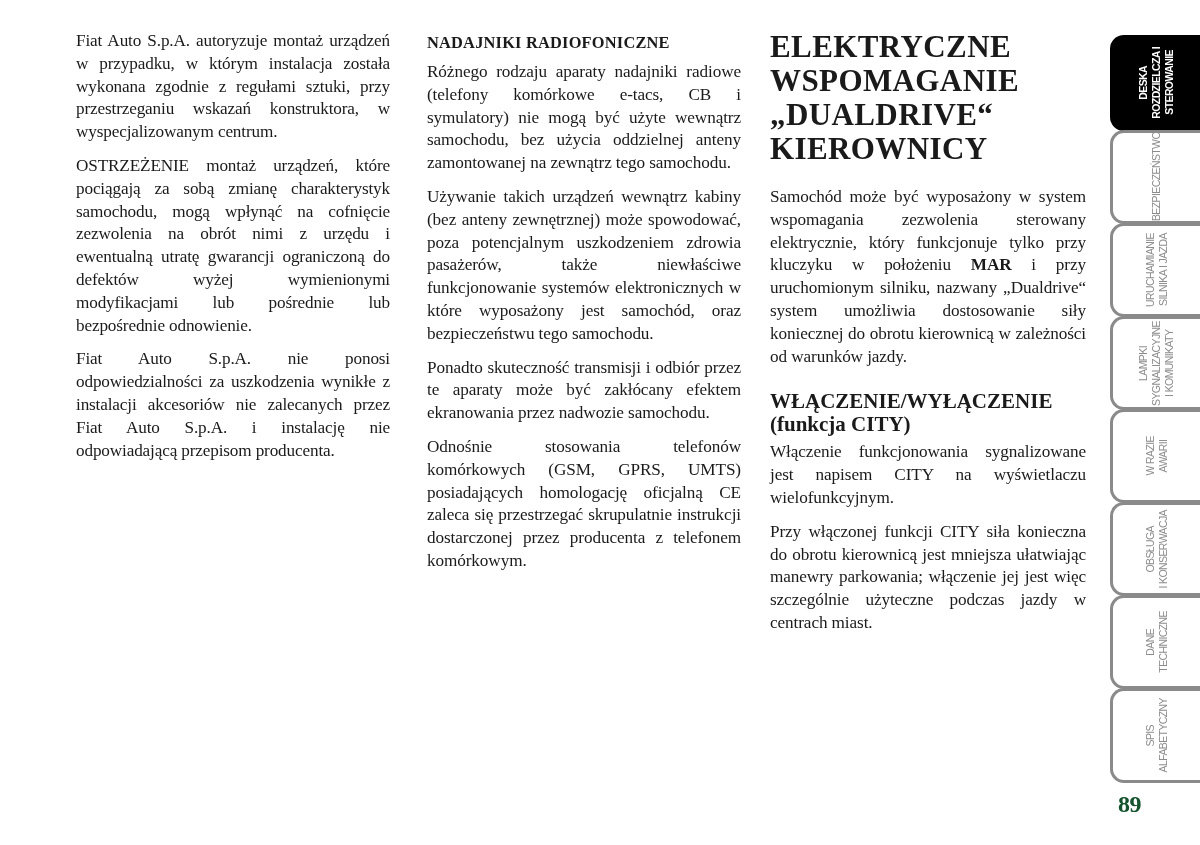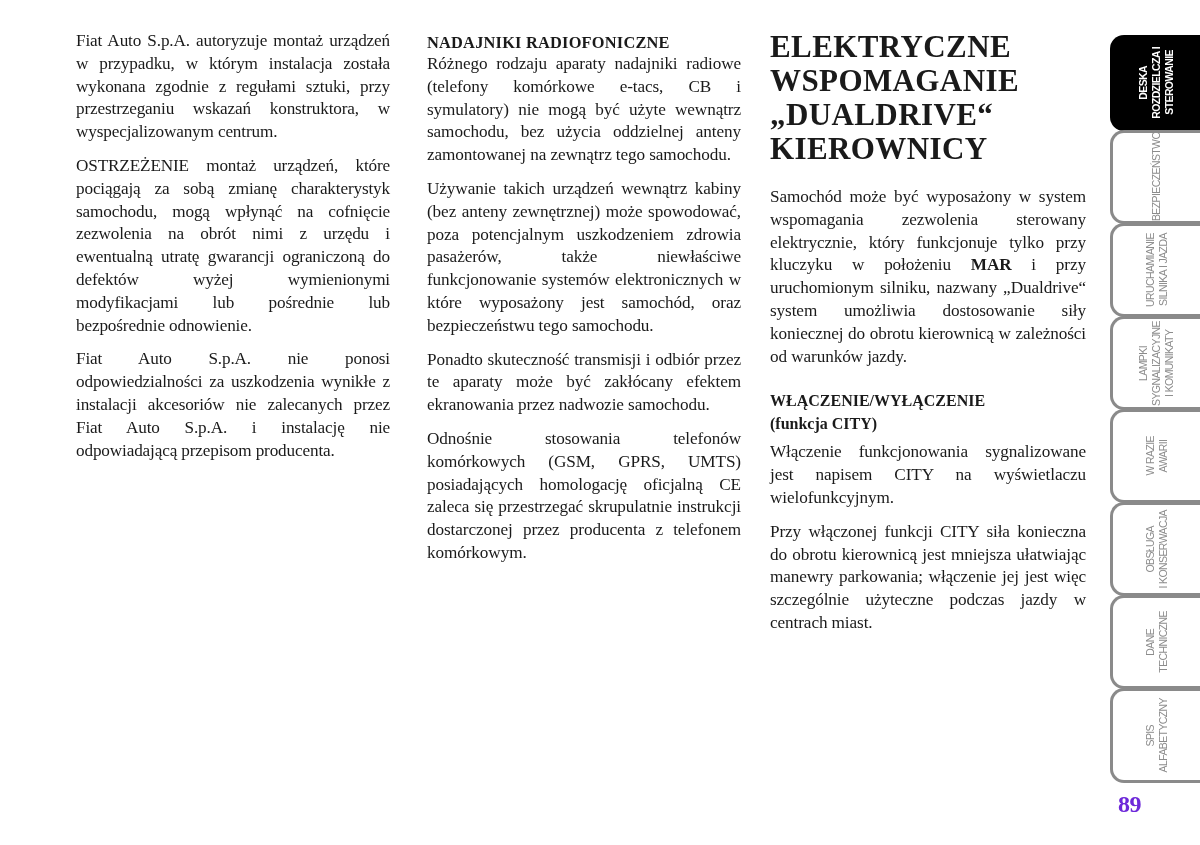--- a/index.html
+++ b/index.html
@@ -19,32 +19,32 @@
       margin-bottom: 11px;
       letter-spacing: -0.15px;
     }
     .col2 p.body, .col3 p.body { letter-spacing: -0.1px; }
     .col2 .hd {
       font-weight: bold;
       font-size: 16.4px;
       line-height: 21px;
       letter-spacing: 0.2px;
       margin-top: 2px;
-      margin-bottom: 0;
+      margin-bottom: 8px;
     }
     .col3 .title {
       font-weight: bold;
       font-size: 31px;
       line-height: 34px;
       letter-spacing: 0.4px;
       margin-bottom: 20px;
     }
     .col3 .hd {
       font-weight: bold;
-      font-size: 16px;
+      font-size: 21px;
       line-height: 22.5px;
       margin-top: 22px;
       margin-bottom: 6px;
     }
     b { font-weight: bold; }
 
     .tabs { position: absolute; left: 1110px; top: 35px; width: 90px; }
     .tab {
       position: absolute;
       left: 0;
@@ -71,21 +71,21 @@
       font-stretch: condensed;
     }
     .tab.active .tab-label { color: #ffffff; font-weight: bold; }
 
     .page-number {
       position: absolute;
       left: 1118px;
       top: 791px;
       font-size: 24px;
       font-weight: bold;
-      color: #6d28d9;
+      color: #14532d;
       letter-spacing: -0.5px;
     }
   </style>
 </head>
 <body>
 
 <div class="col col1">
   <p class="body">Fiat Auto S.p.A. autoryzuje montaż urządzeń w przypadku, w którym instalacja została wykonana zgodnie z regułami sztuki, przy przestrzeganiu wskazań konstruktora, w wyspecjalizowanym centrum.</p>
   <p class="body">OSTRZEŻENIE montaż urządzeń, które pociągają za sobą zmianę charakterystyk samochodu, mogą wpłynąć na cofnięcie zezwolenia na obrót nimi z urzędu i ewentualną utratę gwarancji ograniczoną do defektów wyżej wymienionymi modyfikacjami lub pośrednie lub bezpośrednie odnowienie.</p>
   <p class="body">Fiat Auto S.p.A. nie ponosi odpowiedzialności za uszkodzenia wynikłe z instalacji akcesoriów nie zalecanych przez Fiat Auto S.p.A. i instalację nie odpowiadającą przepisom producenta.</p>

